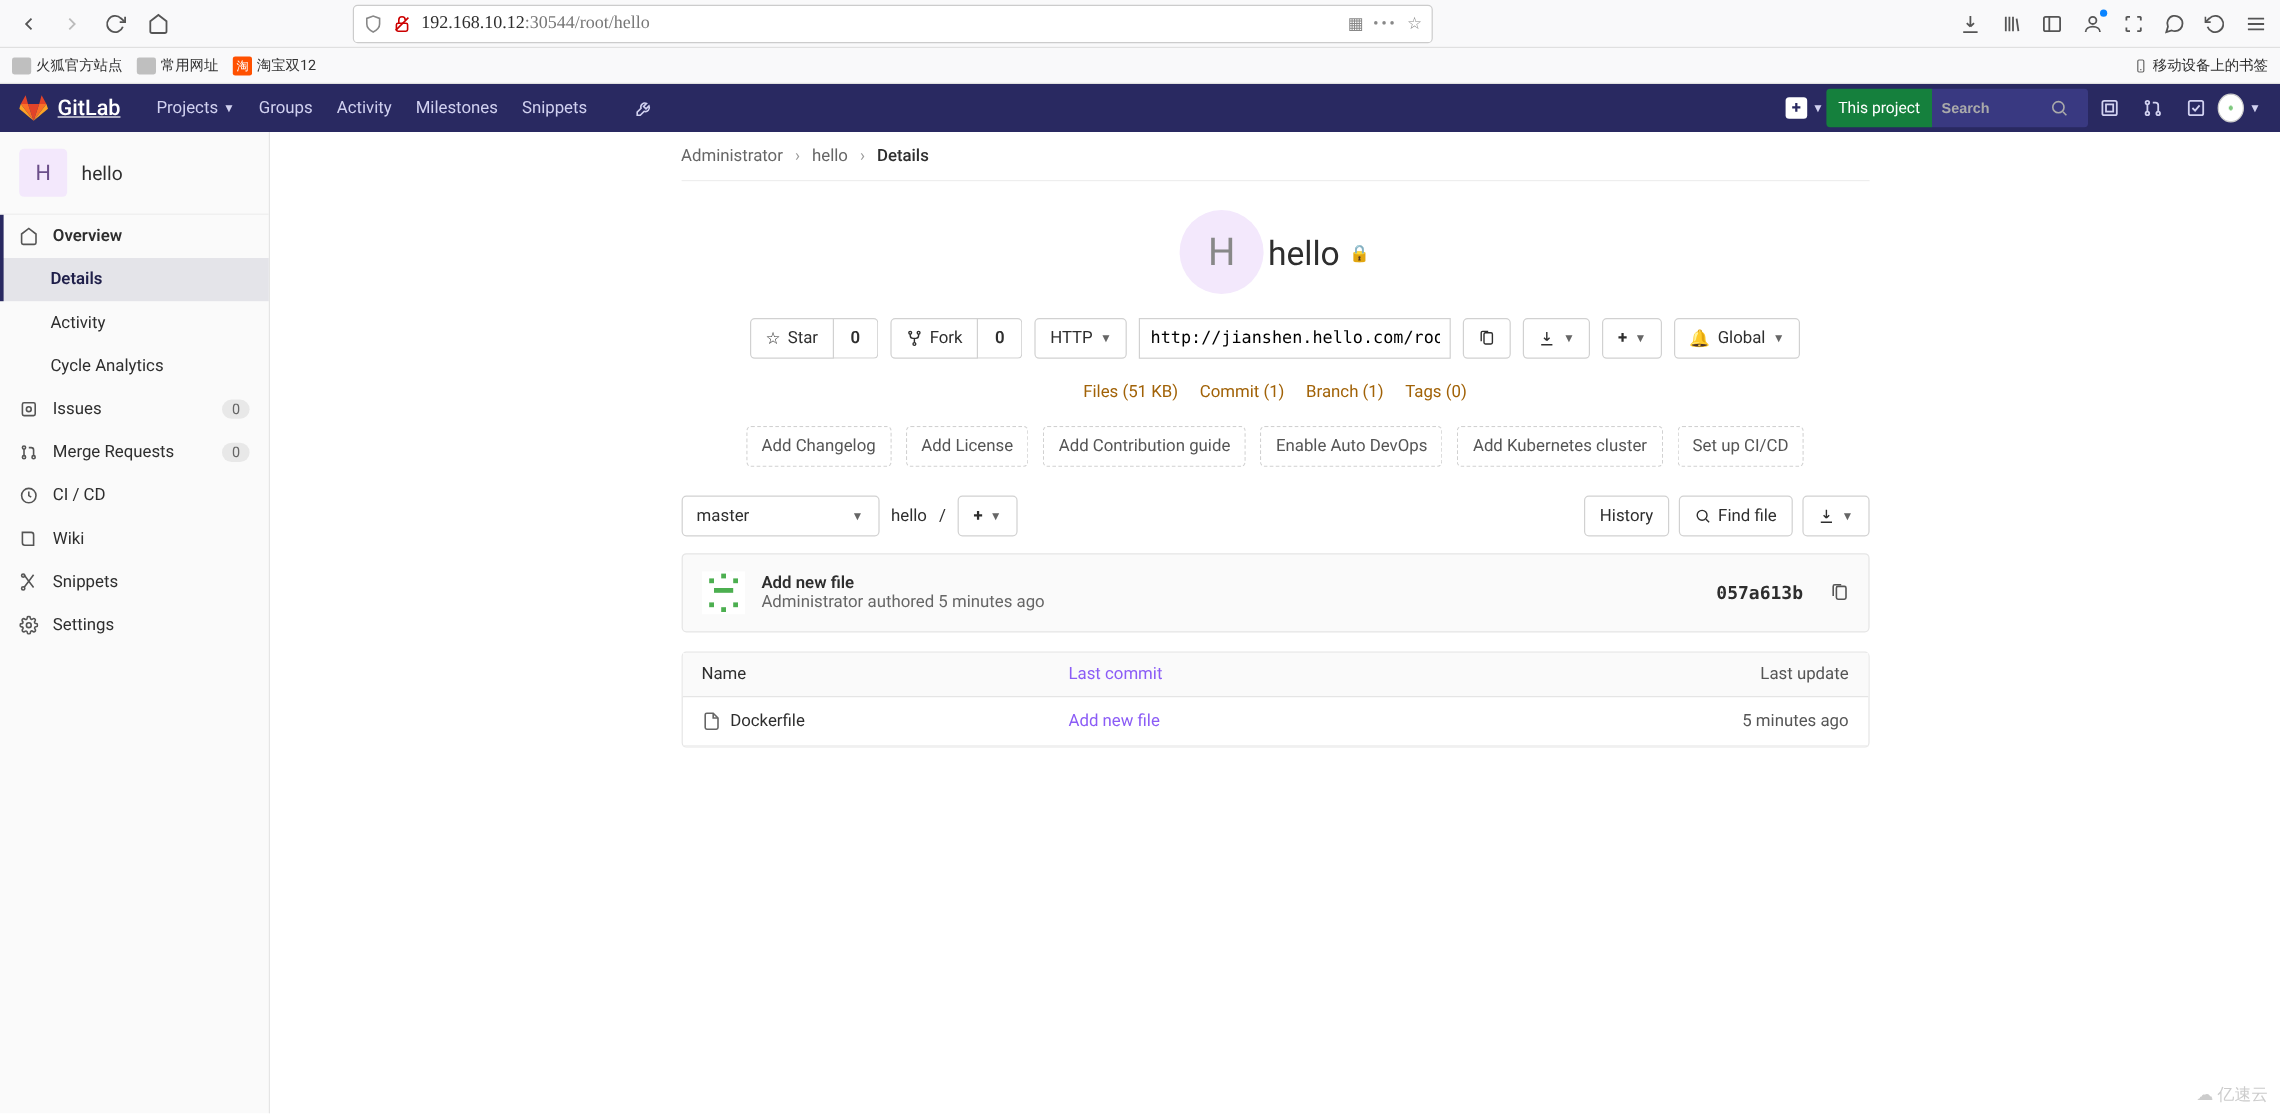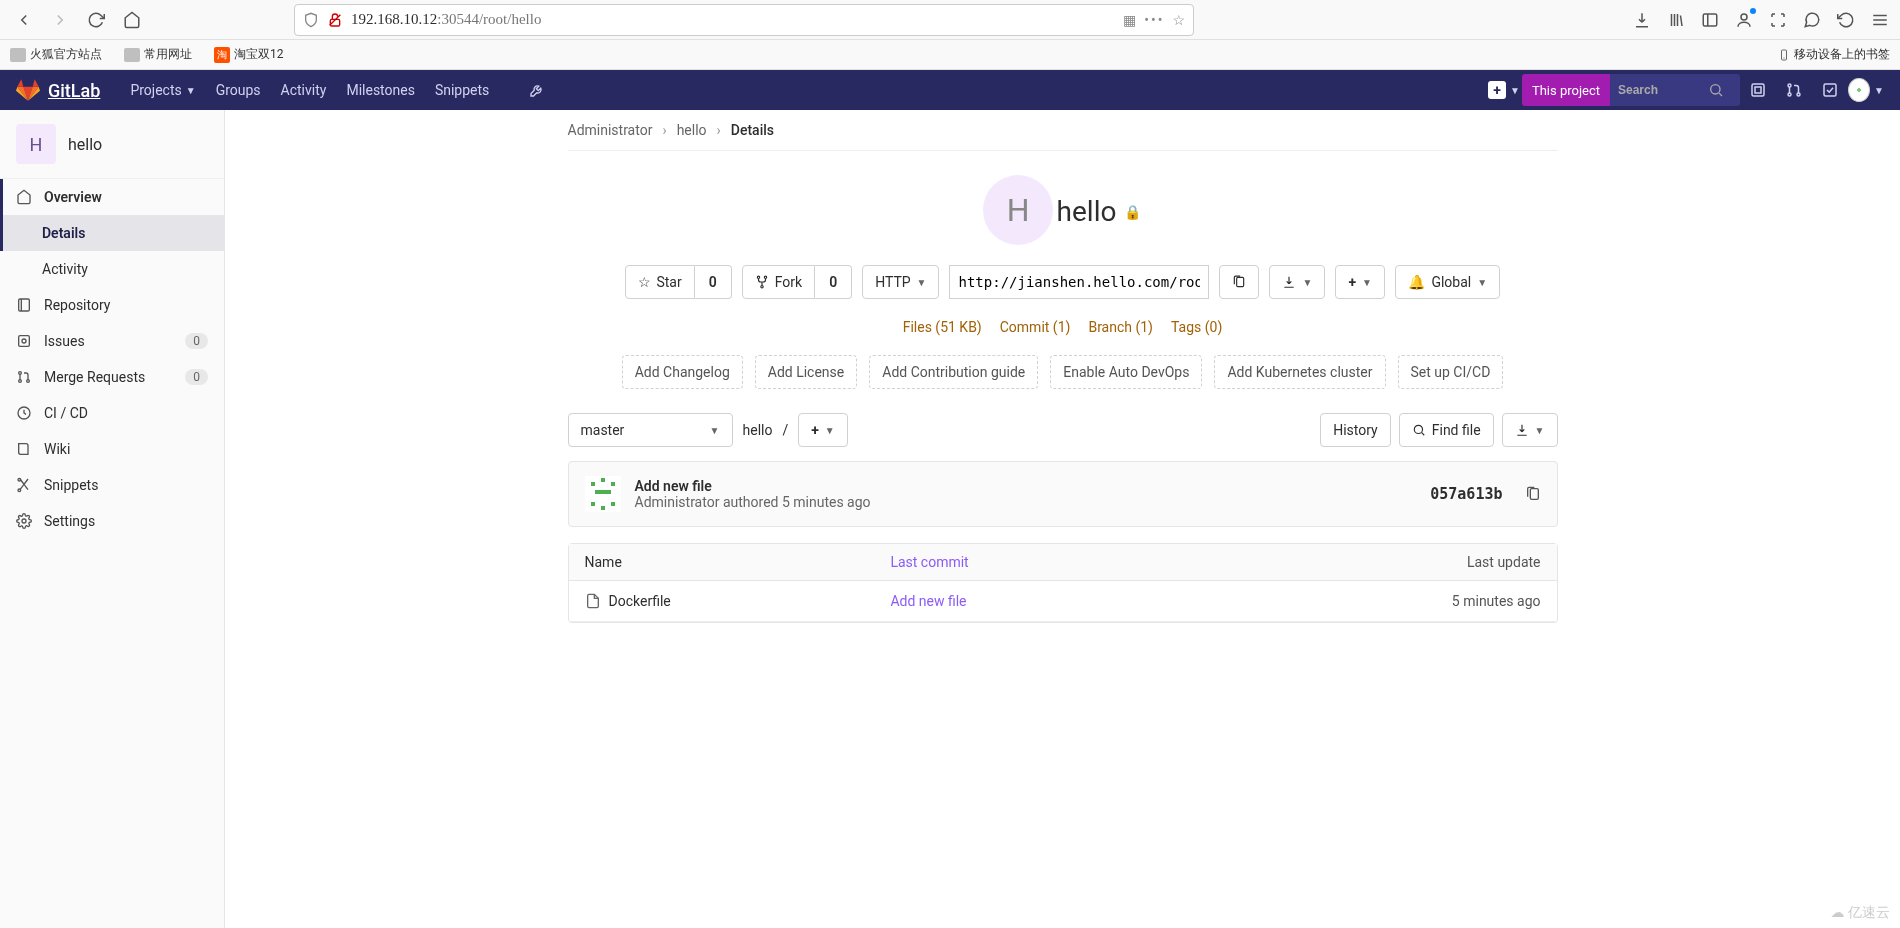--- a/index.html
+++ b/index.html
@@ -18,21 +18,21 @@
 .bm-folder { width: 16px; height: 14px; background: #bfbfbf; border-radius: 2px; position: relative; }
 .bm-taobao { width: 16px; height: 16px; background: #ff5000; color: #fff; font-size: 10px; display: flex; align-items: center; justify-content: center; border-radius: 2px; }
 .bookmarks-right { margin-left: auto; display: flex; align-items: center; gap: 4px; font-size: 12px; }
 .gitlab-nav { height: 40px; background: #292961; display: flex; align-items: center; padding: 0 16px; color: #fff; }
 .gitlab-logo { width: 24px; height: 24px; margin-right: 8px; }
 .gitlab-brand { font-size: 18px; font-weight: 500; margin-right: 20px; text-decoration: underline; }
 .nav-link { color: #d1d1f0; padding: 0 10px; font-size: 14px; display: flex; align-items: center; gap: 4px; height: 40px; cursor: pointer; }
 .nav-spacer { flex: 1; }
 .nav-icon-btn { width: 36px; height: 36px; display: flex; align-items: center; justify-content: center; color: #d1d1f0; cursor: pointer; }
 .plus-btn { background: #fff; color: #292961; border-radius: 3px; width: 18px; height: 18px; font-weight: bold; display: flex; align-items: center; justify-content: center; }
-.search-scope { background: #a21caf; color: #fff; height: 32px; padding: 0 10px; display: flex; align-items: center; border-radius: 3px 0 0 3px; font-size: 13px; }
+.search-scope { background: #15803d; color: #fff; height: 32px; padding: 0 10px; display: flex; align-items: center; border-radius: 3px 0 0 3px; font-size: 13px; }
 .search-box { background: #393981; height: 32px; width: 130px; display: flex; align-items: center; padding: 0 8px; border-radius: 0 3px 3px 0; }
 .search-box input { background: transparent; border: none; color: #fff; font-size: 12px; width: 90px; outline: none; font-weight: bold; }
 .search-box input::placeholder { color: #aaa; }
 .avatar { width: 24px; height: 24px; border-radius: 50%; background: radial-gradient(circle, #7fc97f 2px, transparent 2px); background-color: #fff; border: 1px solid #ccc; }
 .app-body { display: flex; height: calc(928px - 110px); }
 .sidebar { width: 225px; border-right: 1px solid #e5e5e5; background: #fafafa; display: flex; flex-direction: column; }
 .project-header { display: flex; align-items: center; gap: 12px; padding: 14px 16px; border-bottom: 1px solid #eee; }
 .project-avatar { width: 40px; height: 40px; border-radius: 4px; background: #f3e8fc; color: #6b4f8a; font-size: 18px; display: flex; align-items: center; justify-content: center; }
 .project-name { font-size: 16px; color: #2e2e2e; }
 .side-item { display: flex; align-items: center; gap: 12px; padding: 10px 16px; color: #2e2e2e; cursor: pointer; position: relative; }
@@ -167,21 +167,21 @@
         <svg width="18" height="18" viewBox="0 0 24 24" fill="none" stroke="currentColor" stroke-width="2">
           <line x1="3" y1="6" x2="21" y2="6"></line>
           <line x1="3" y1="12" x2="21" y2="12"></line>
           <line x1="3" y1="18" x2="21" y2="18"></line>
         </svg>
       </div>
   </div>
 </div>
 
 <div class="bookmarks-bar">
-  <div id="bookmarks" style="display: flex; gap: 22px;">
+  <div id="bookmarks" style="display: flex; gap: 12px;">
       <div class="bookmark-item">
         <div class="bm-folder"></div>
         <span>火狐官方站点</span>
       </div>
       <div class="bookmark-item">
         <div class="bm-folder"></div>
         <span>常用网址</span>
       </div>
       <div class="bookmark-item">
         <div class="bm-taobao">淘</div>
@@ -269,29 +269,21 @@
         <div class="side-item active">
           <span class="side-icon">
             <svg width="16" height="16" viewBox="0 0 24 24" fill="none" stroke="currentColor" stroke-width="2">
               <path d="M3 9l9-7 9 7v11a2 2 0 0 1-2 2H5a2 2 0 0 1-2-2z"></path>
             </svg>
           </span>
           <span>Overview</span>
         </div>
         <div class="side-item side-sub active">Details</div>
         <div class="side-item side-sub">Activity</div>
-        <div class="side-item">
-          <span class="side-icon">
-            <svg width="16" height="16" viewBox="0 0 24 24" fill="none" stroke="currentColor" stroke-width="2">
-              <rect x="4" y="3" width="16" height="18" rx="2"></rect>
-              <line x1="8" y1="3" x2="8" y2="21"></line>
-            </svg>
-          </span>
-          <span>Repository</span>
-        </div>
+        <div class="side-item side-sub">Cycle Analytics</div>
         <div class="side-item">
           <span class="side-icon">
             <svg width="16" height="16" viewBox="0 0 24 24" fill="none" stroke="currentColor" stroke-width="2">
               <rect x="4" y="4" width="16" height="16" rx="2"></rect>
               <circle cx="12" cy="12" r="3"></circle>
             </svg>
           </span>
           <span>Issues</span>
           <span class="badge">0</span>
         </div>

